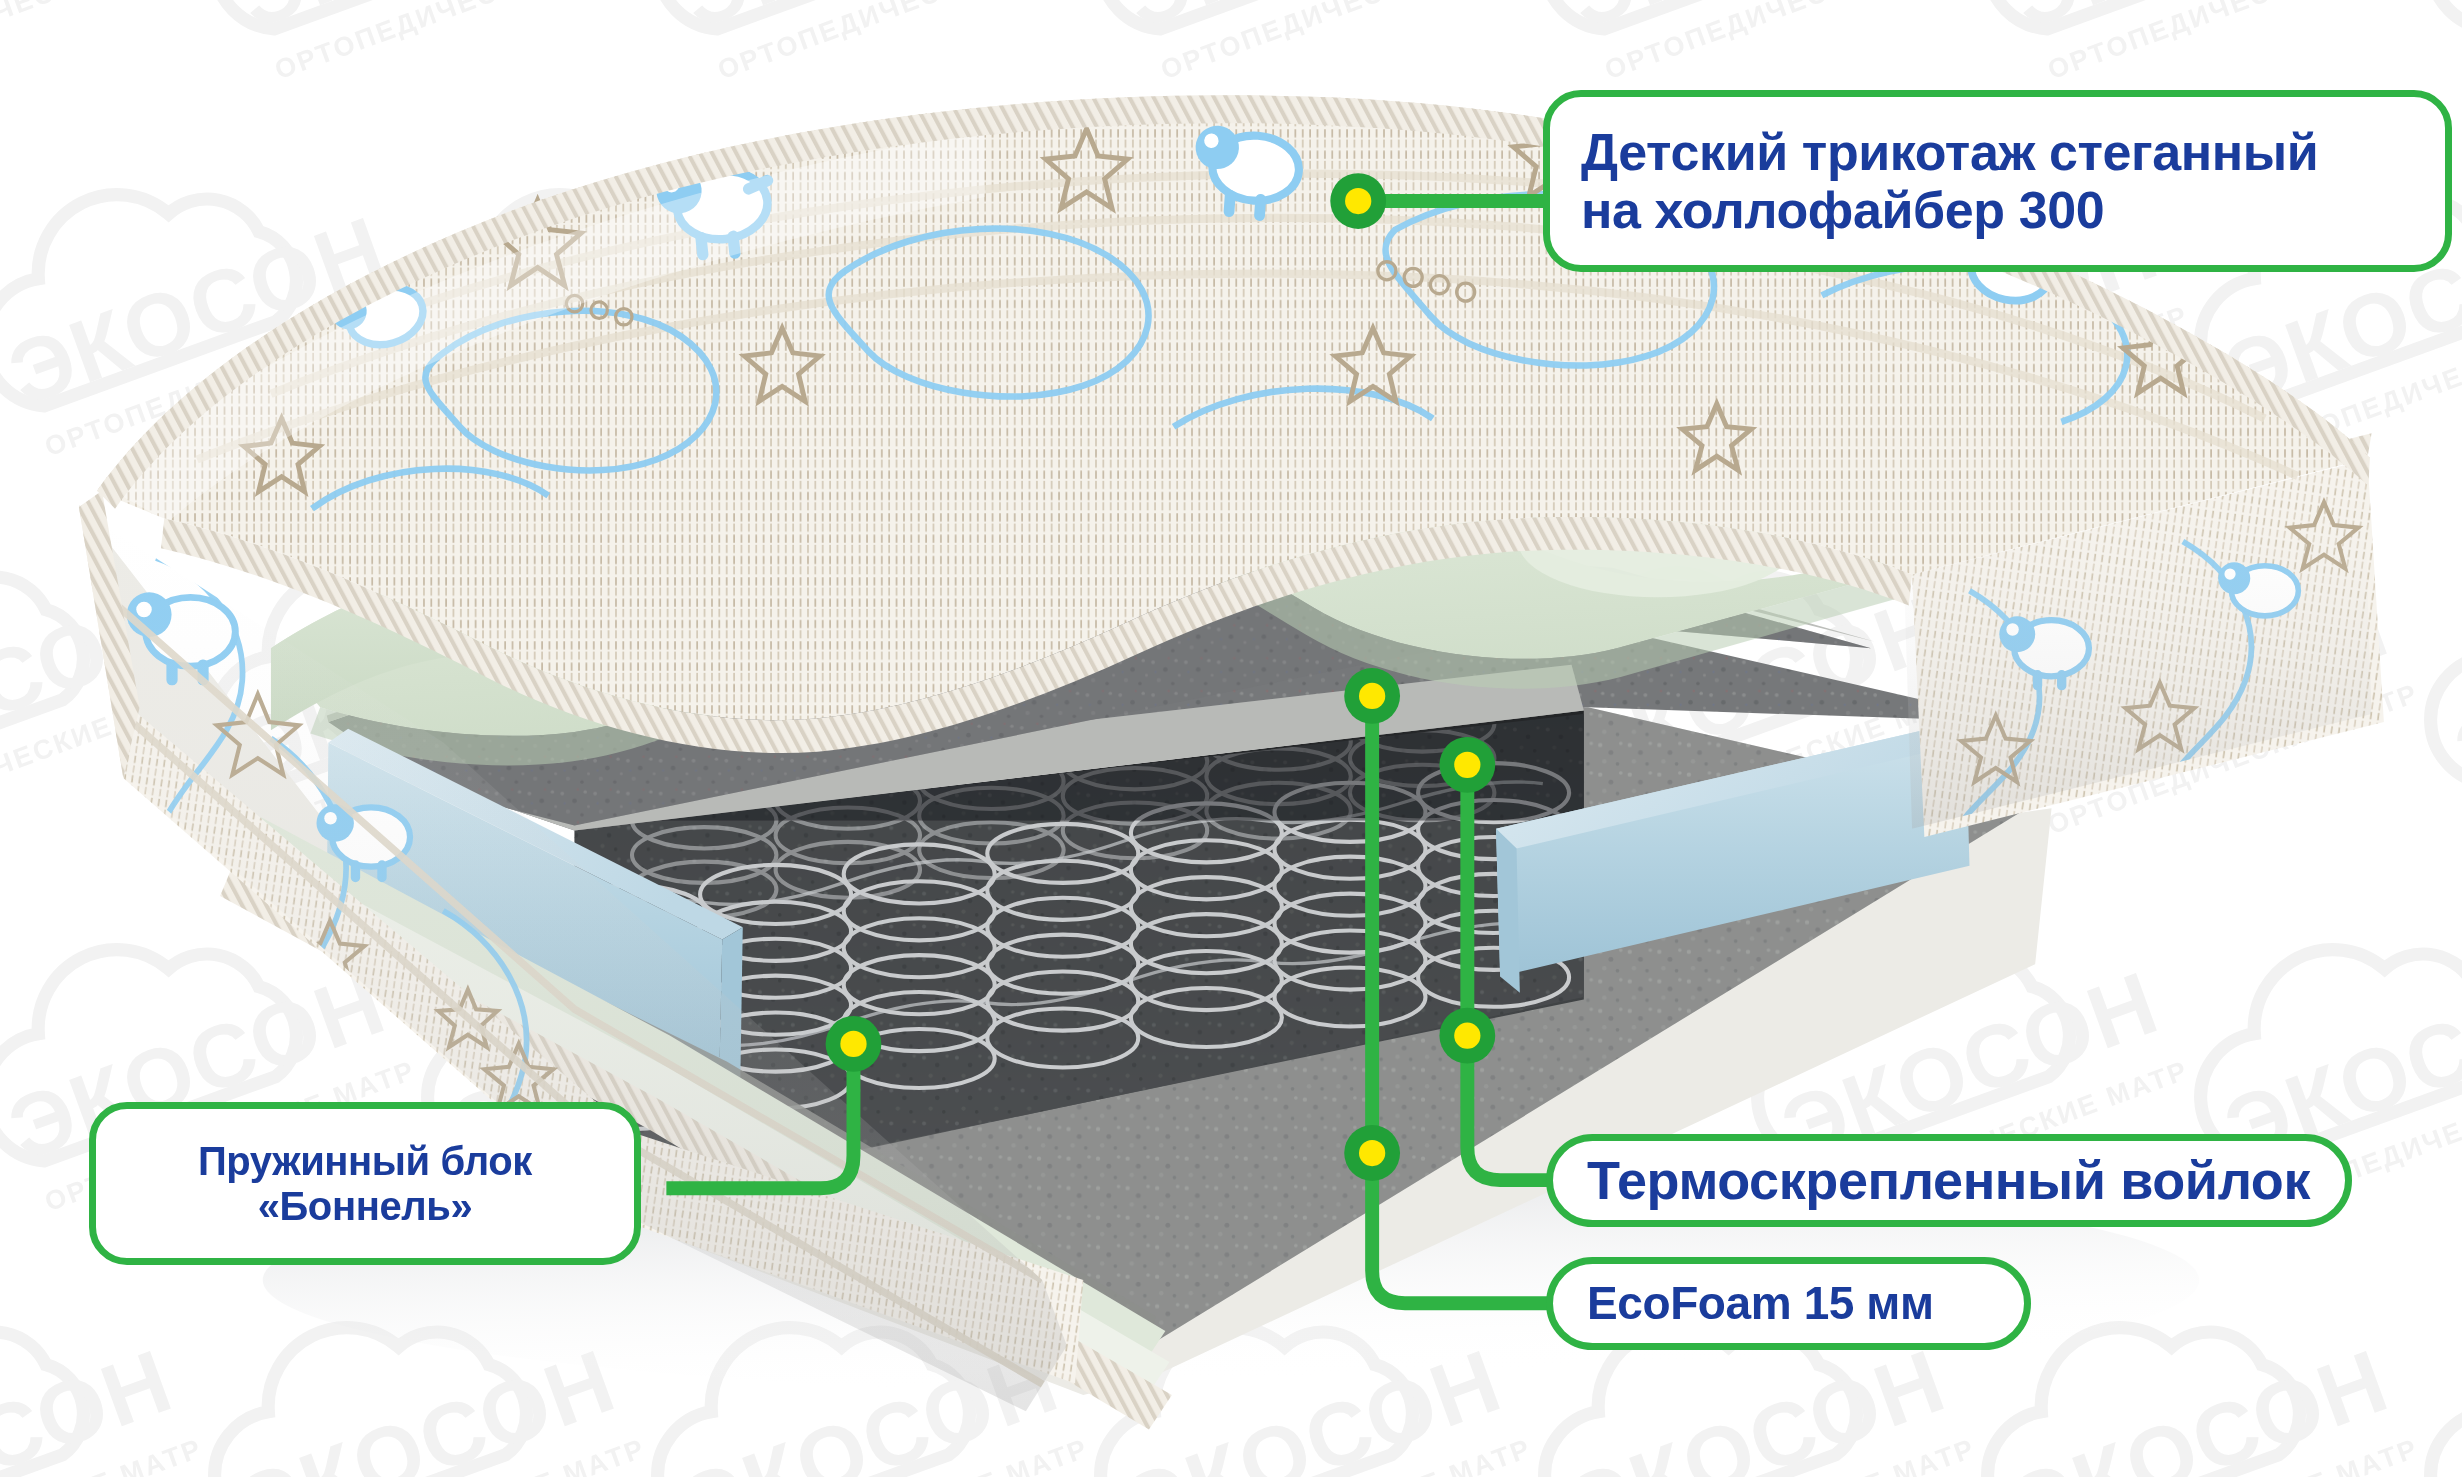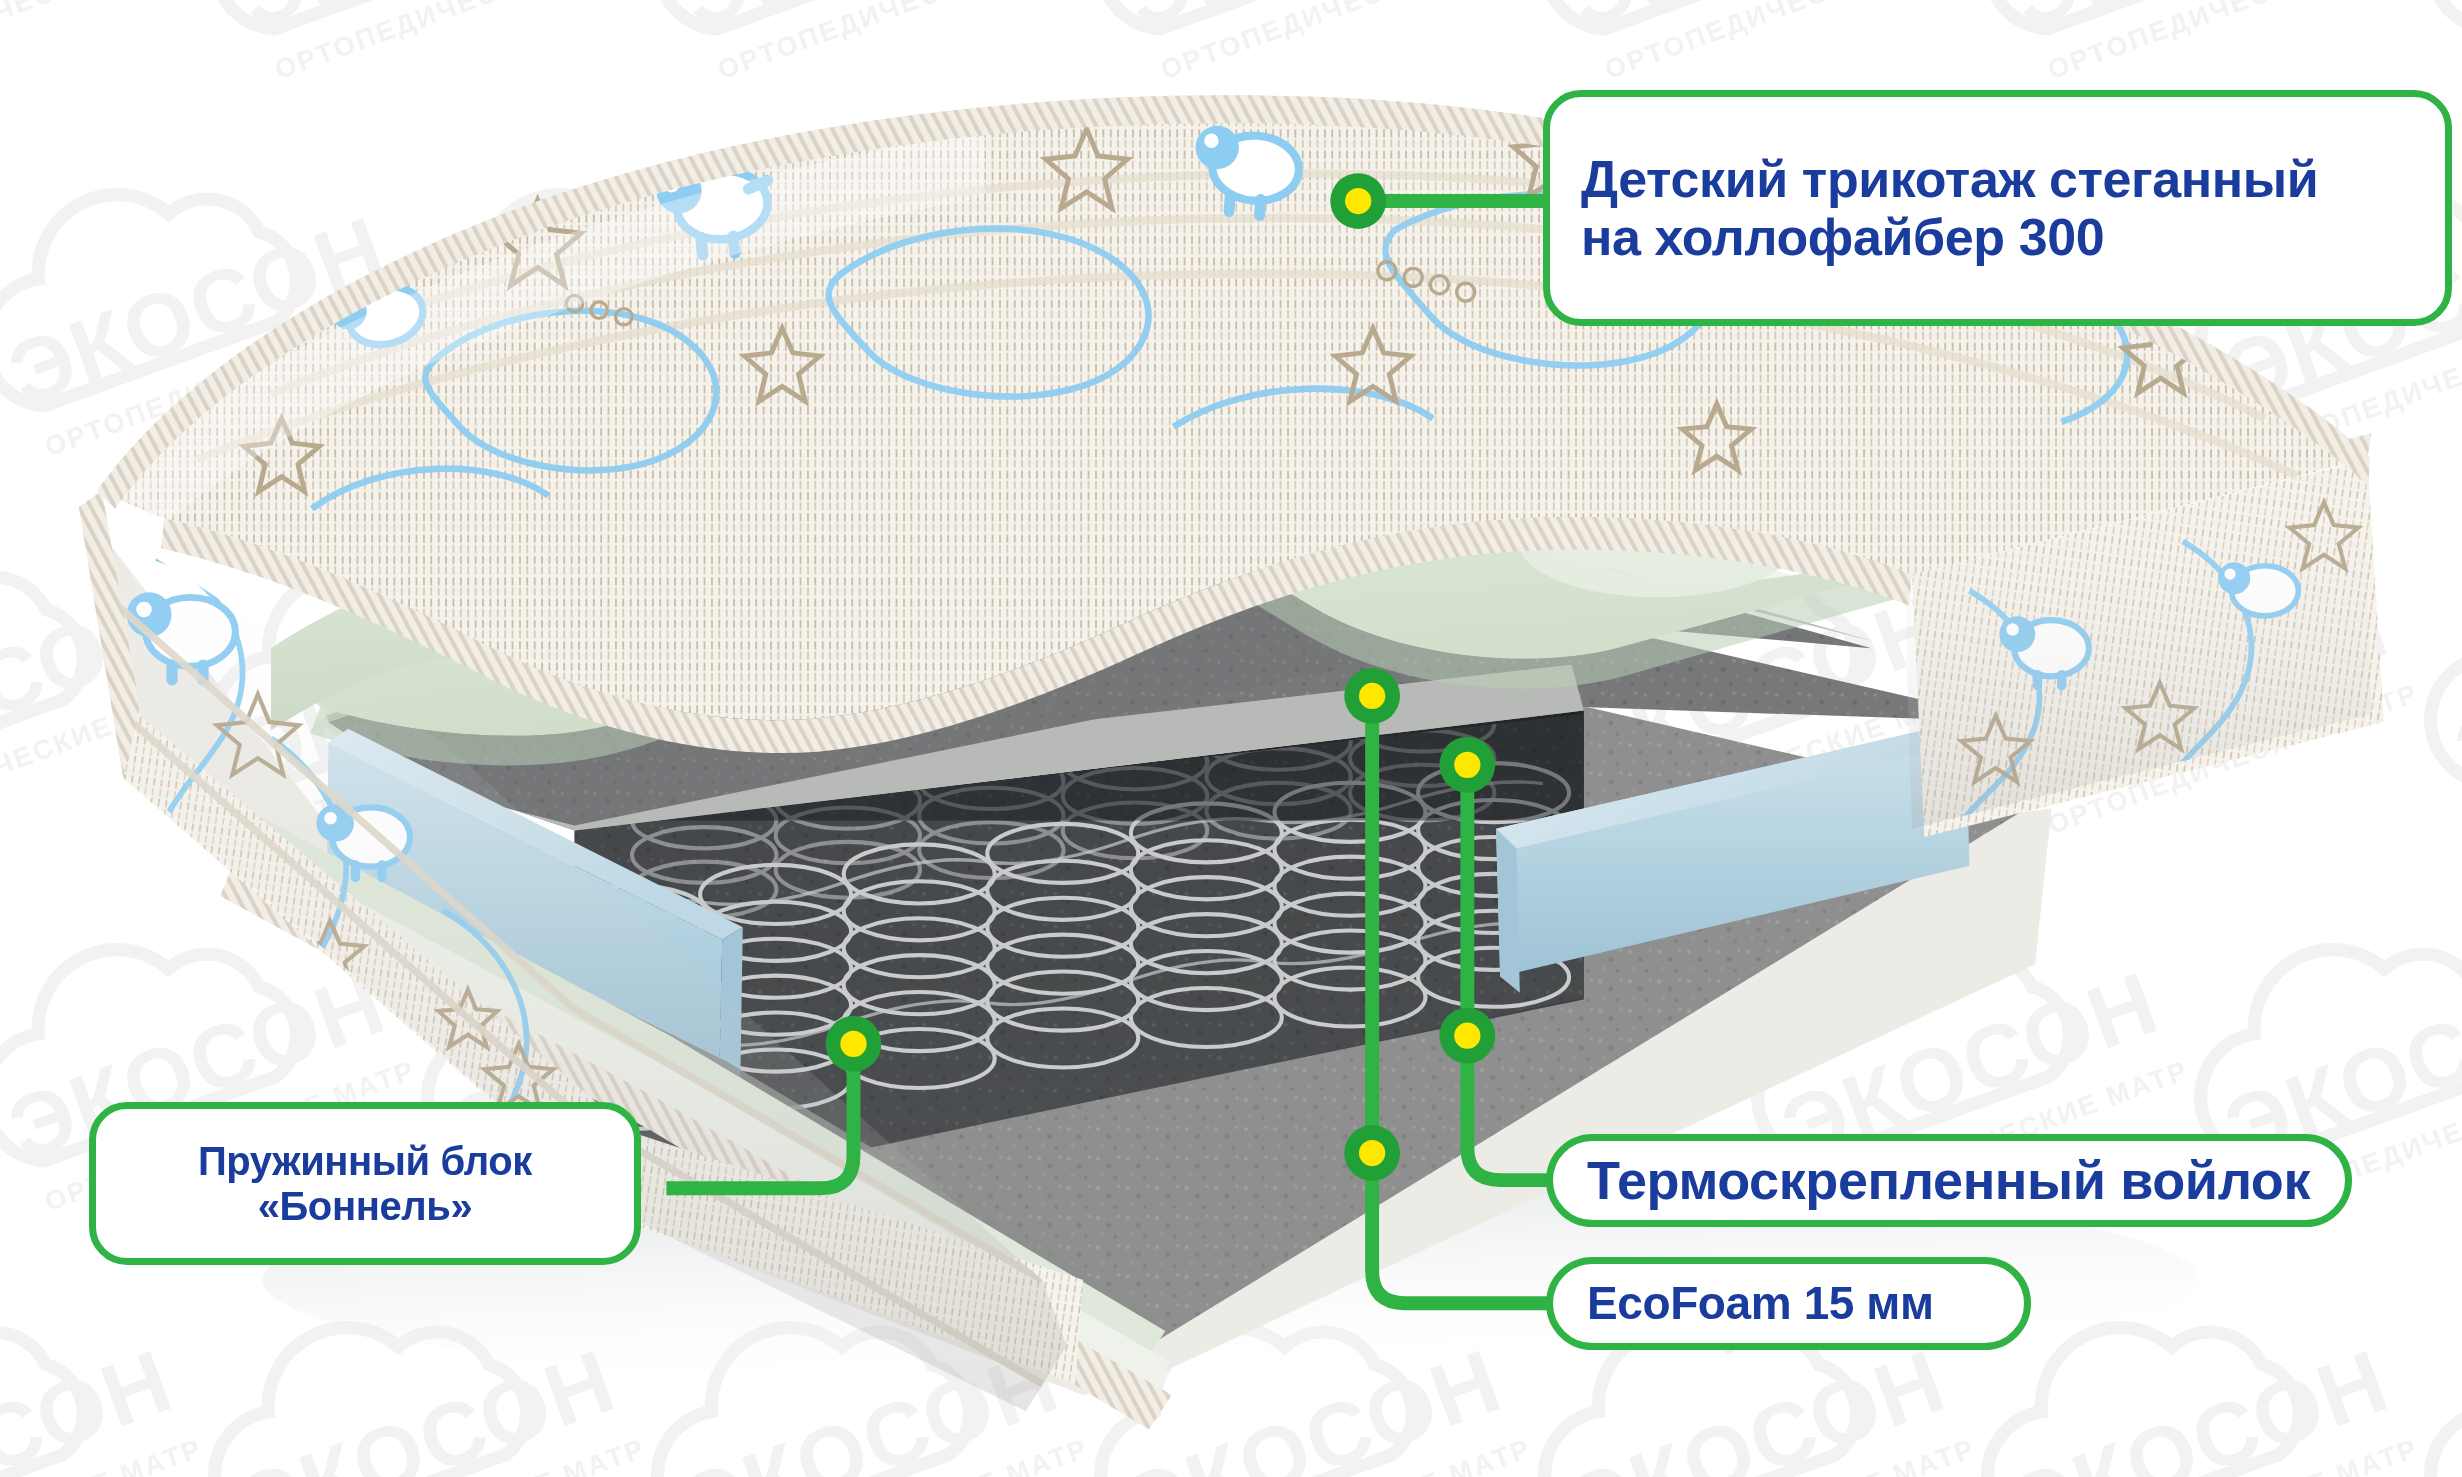--- a/index.html
+++ b/index.html
@@ -15,21 +15,21 @@
   
   #illus{position:absolute;left:0;top:0;width:2462px;height:1477px;z-index:2;}
 
   
   .leaders{position:absolute;inset:0;z-index:3;pointer-events:none;}
   .callout{position:absolute;z-index:4;background:#ffffff;
            border:7.4px solid #2fb344;box-sizing:border-box;
            display:flex;align-items:center;}
   .callout .txt{color:#1a3c9c;font-weight:bold;letter-spacing:-0.4px;
                 line-height:1.12;white-space:pre-line;}
-  .c-topright{left:1543px;top:90px;width:909px;height:236px;border-radius:38px;padding:0 0 0 31px;}
+  .c-topright{left:1543px;top:90px;width:909px;height:182px;border-radius:38px;padding:0 0 0 31px;}
   .c-topright .txt{font-size:52px;}
   .c-bottomleft{left:89px;top:1102px;width:552px;height:163px;border-radius:38px;
                 justify-content:center;padding:0 8.2px;text-align:center;}
   .c-bottomleft .txt{font-size:40px;}
   .c-felt{left:1546px;top:1134px;width:806px;height:93px;border-radius:49px;padding:0 0 0 34px;}
   .c-felt .txt{font-size:54px;}
   .c-eco{left:1546px;top:1257px;width:485px;height:93px;border-radius:49px;padding:0 0 0 34px;}
   .c-eco .txt{font-size:46px;}
 </style>
 </head>

